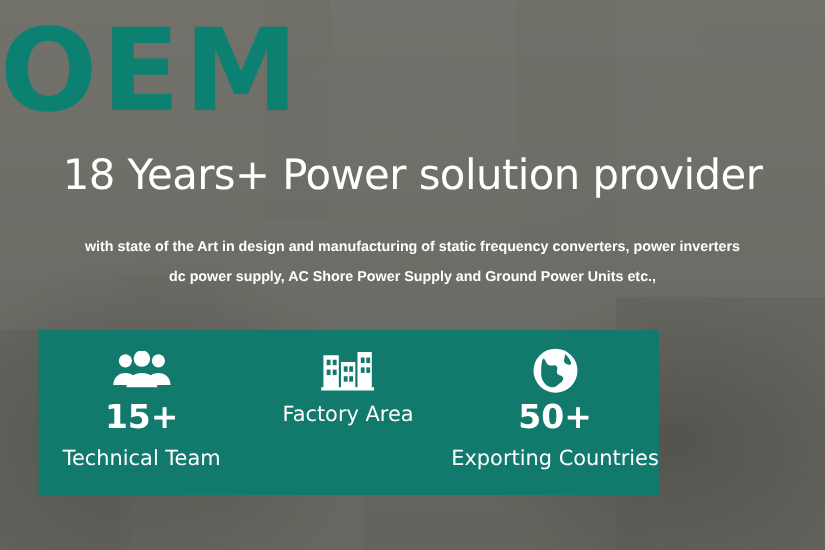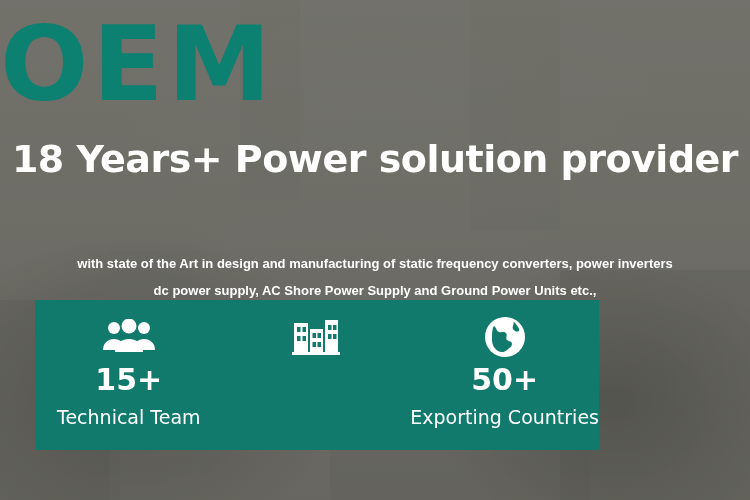--- a/index.html
+++ b/index.html
@@ -70,38 +70,37 @@
   }
 
   .headline {
     position: absolute;
     top: 137px;
     left: 0;
     width: 750px;
     text-align: center;
     color: #ffffff;
     font-family: "DejaVu Sans", sans-serif;
-    font-weight: bold;
+    font-weight: normal;
     font-size: 38px;
     letter-spacing: -0.5px;
     white-space: nowrap;
   }
 
   .subtext {
     position: absolute;
     top: 210px;
     left: 0;
     width: 750px;
     text-align: center;
     color: #ffffff;
     font-family: "Liberation Sans", sans-serif;
     font-weight: bold;
     font-size: 13px;
     line-height: 27px;
-    margin-top: 40px;
   }
 
   .cards {
     position: absolute;
     top: 300px;
     left: 35px;
     width: 564px;
     display: flex;
     justify-content: space-between;
   }
@@ -202,20 +201,21 @@
             <rect x="27.5" y="15" width="3.5" height="5" fill="#117a6c"></rect>
             <rect x="22.5" y="24" width="3.5" height="5" fill="#117a6c"></rect>
             <rect x="27.5" y="24" width="3.5" height="5" fill="#117a6c"></rect>
             <rect x="38" y="7" width="3.5" height="5" fill="#117a6c"></rect>
             <rect x="43" y="7" width="3.5" height="5" fill="#117a6c"></rect>
             <rect x="38" y="16" width="3.5" height="5" fill="#117a6c"></rect>
             <rect x="43" y="16" width="3.5" height="5" fill="#117a6c"></rect>
             <rect x="2" y="34" width="48" height="3" fill="#ffffff"></rect>
           </svg>
         </div>
+        <div class="card-label">Factory Area</div>
       </div>
 
       <div class="card">
         <div class="card-icon">
           <svg width="42" height="42" viewBox="0 0 42 42" xmlns="http://www.w3.org/2000/svg">
             <circle cx="21" cy="21" r="20" fill="#ffffff"></circle>
             <path d="M10 10c3 2 2 5 5 6s5-1 7 1-1 5 1 7 5 1 5 4-3 4-5 6-6 3-9 1-6-6-6-11 0-12 2-14z" fill="#117a6c"></path>
             <path d="M30 6c2 2 4 4 5 7s-2 3-4 2-3-3-2-5 0-4 1-4z" fill="#117a6c"></path>
           </svg>
         </div>

